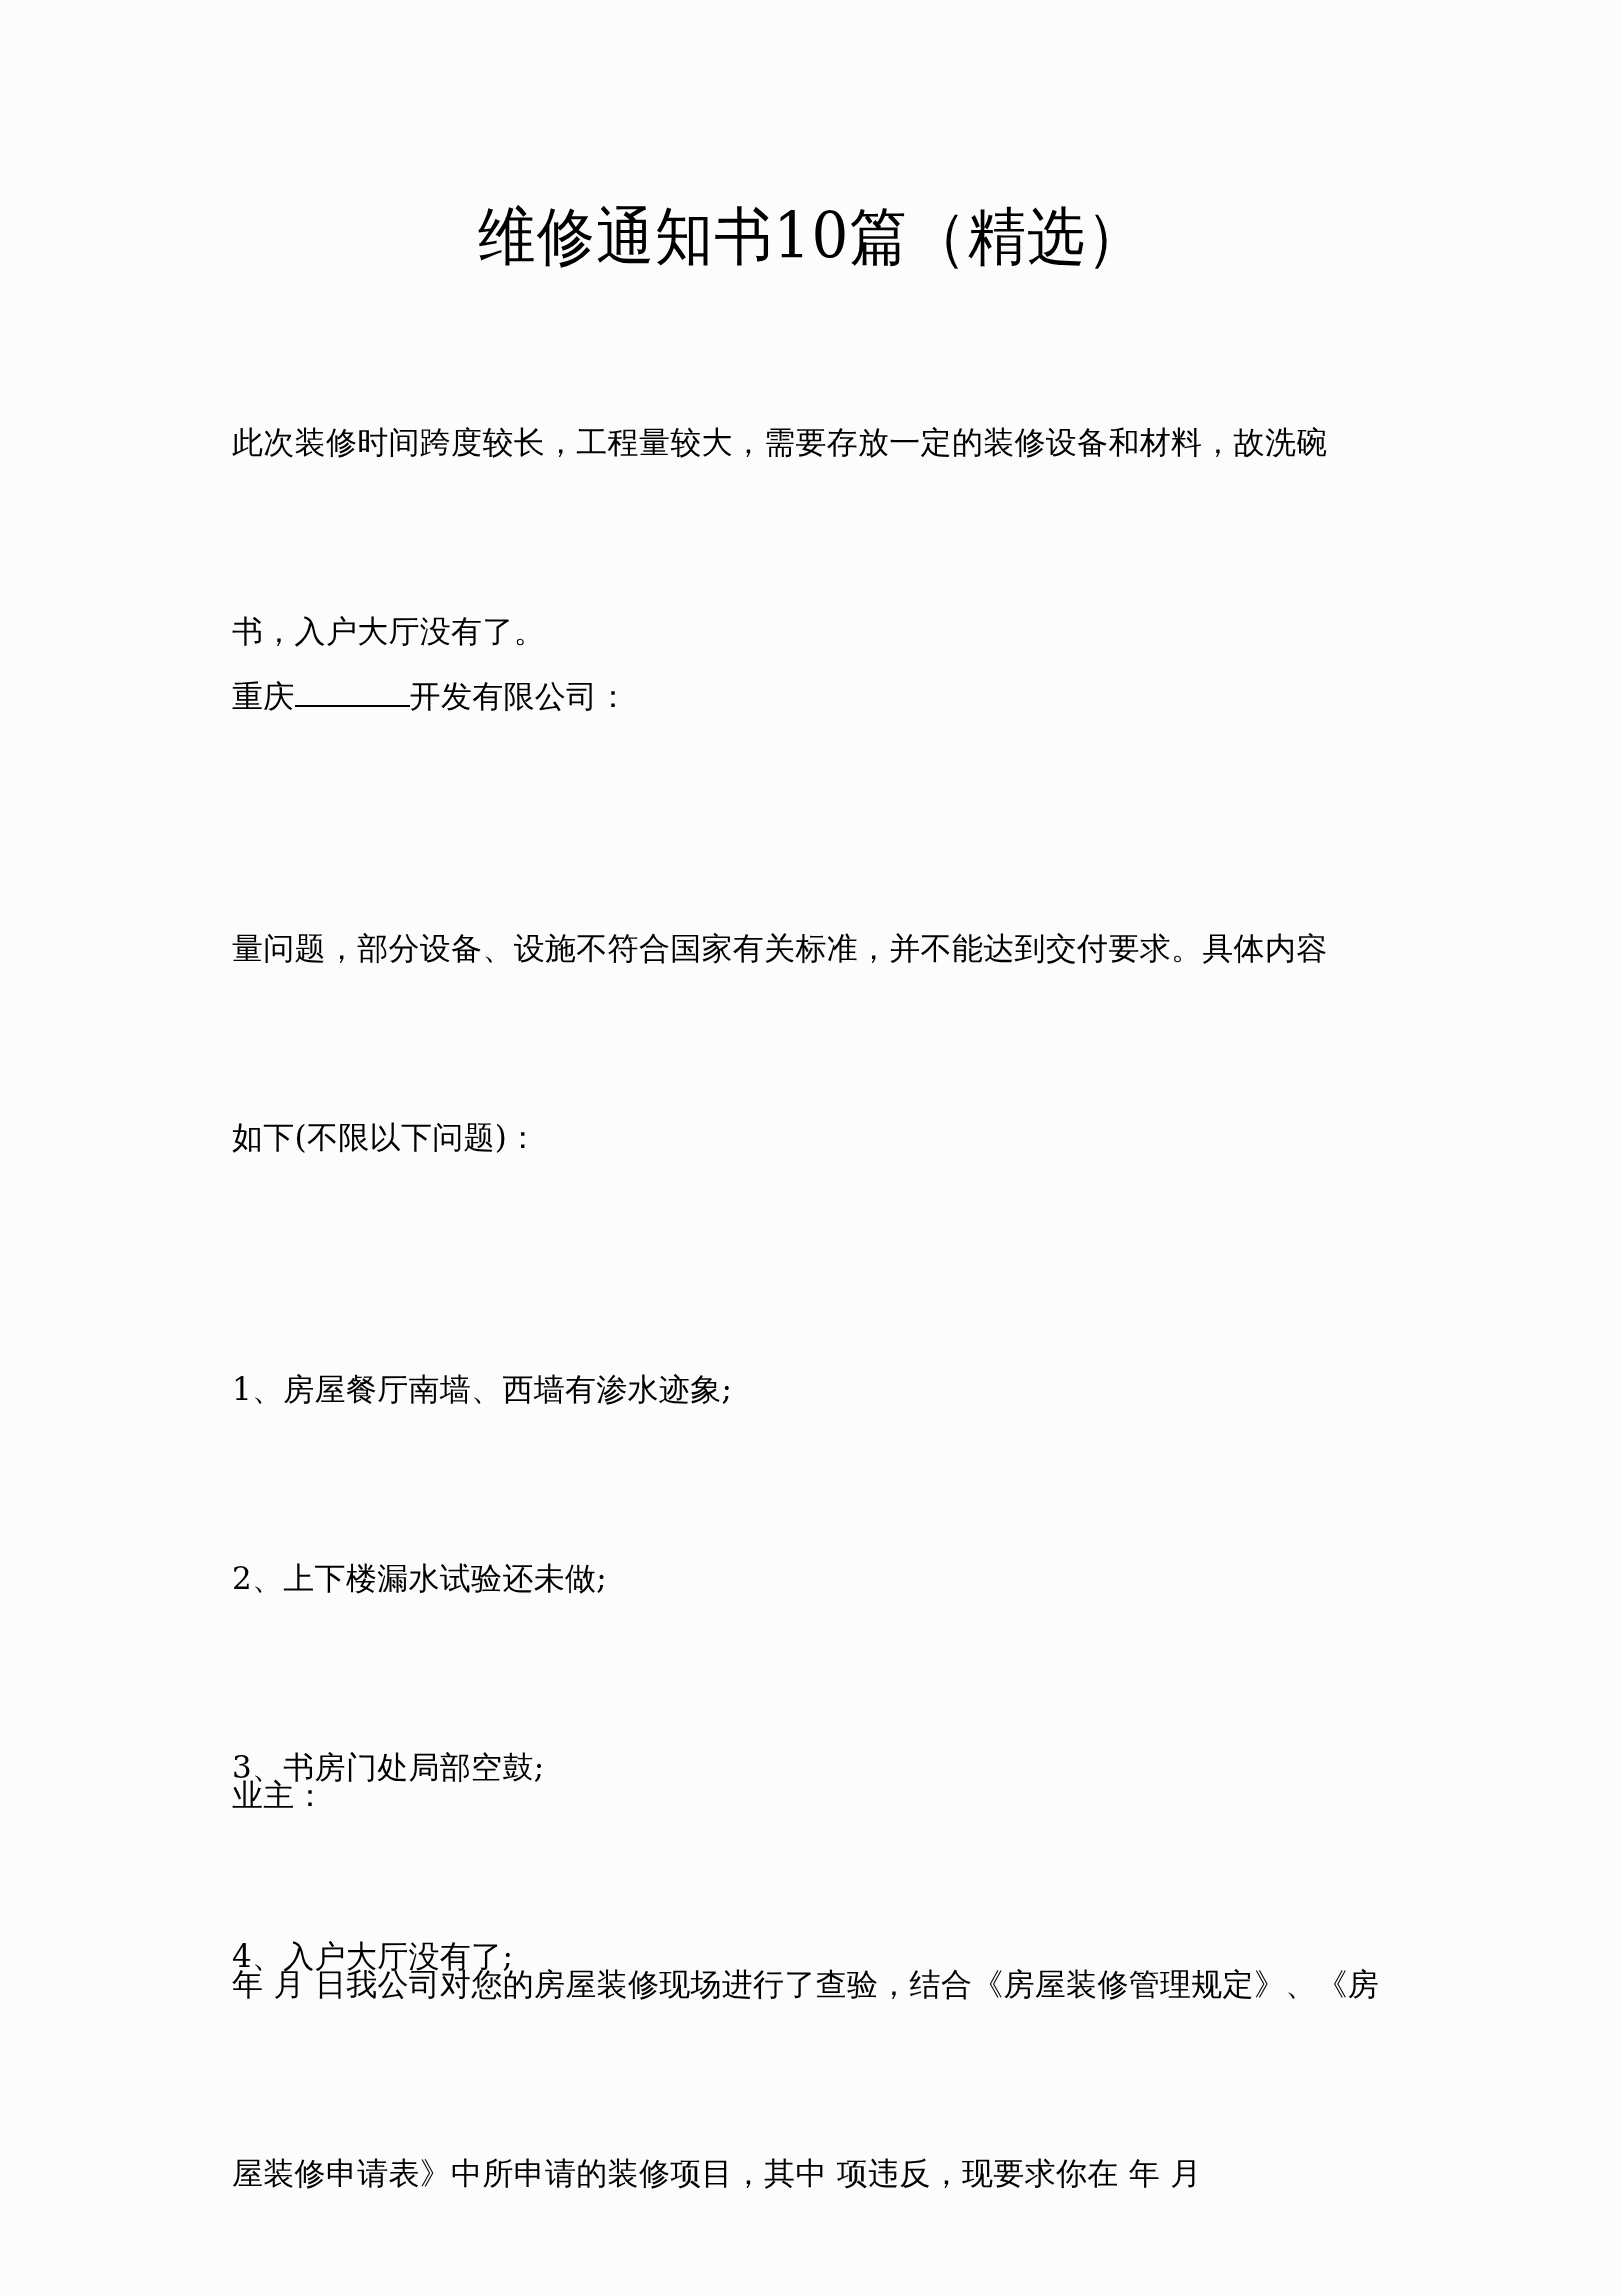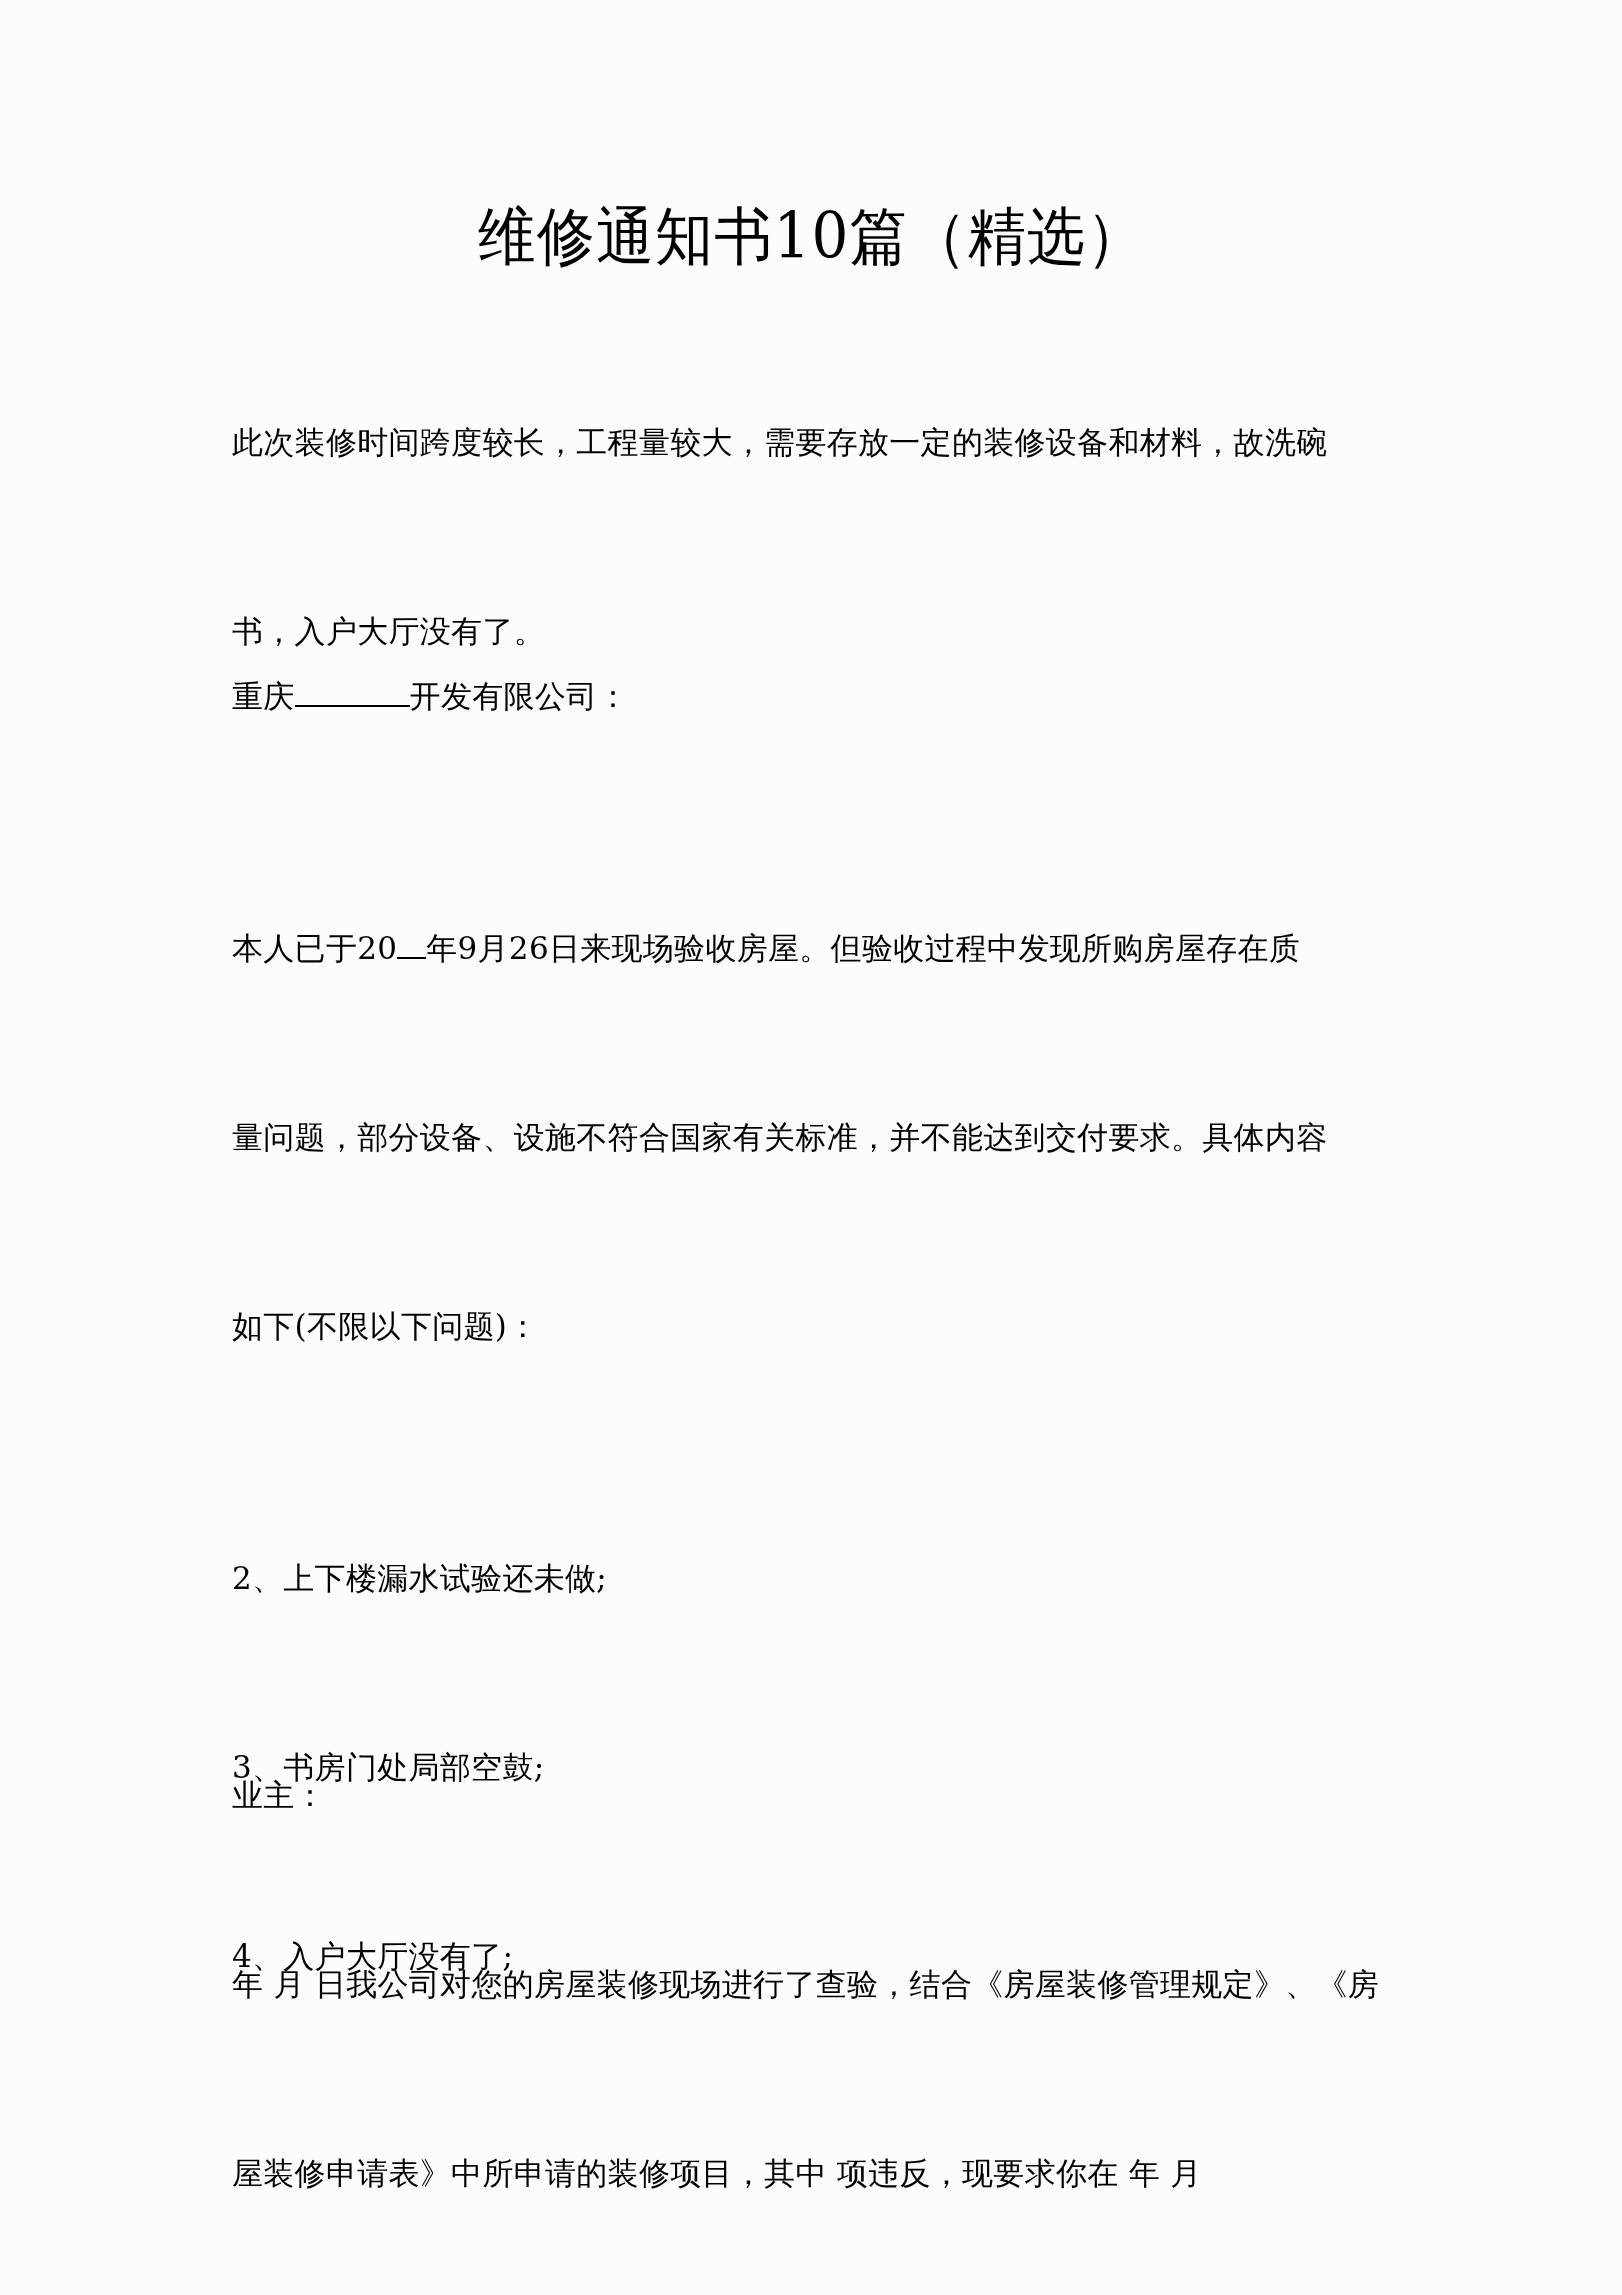--- a/index.html
+++ b/index.html
@@ -68,24 +68,24 @@
   <h1 class="title">维修通知书10篇（精选）</h1>
 
   <div class="body-text" style="top:285px;">
     <span class="line">此次装修时间跨度较长，工程量较大，需要存放一定的装修设备和材料，故洗碗</span>
     <span class="line">书，入户大厅没有了。</span>
   </div>
 
   <div class="body-text" style="top:539px;">
     <span class="line"><span>重庆</span><span class="underline-blank ub-long"></span><span>开发有限公司：</span></span>
 
-    <span class="line"><span>本人已于20</span><span class="underline-blank ub-short"></span><span>年9月26日来现场验收房屋。但验收过程中发现所购房屋存在质</span></span>
     <span class="line">量问题，部分设备、设施不符合国家有关标准，并不能达到交付要求。具体内容</span>
     <span class="line">如下(不限以下问题)：</span>
 
+    <span class="line">1、房屋餐厅南墙、西墙有渗水迹象;</span>
     <span class="line">2、上下楼漏水试验还未做;</span>
     <span class="line">3、书房门处局部空鼓;</span>
     <span class="line">4、入户大厅没有了;</span>
 
     
     
     
     
 
     

